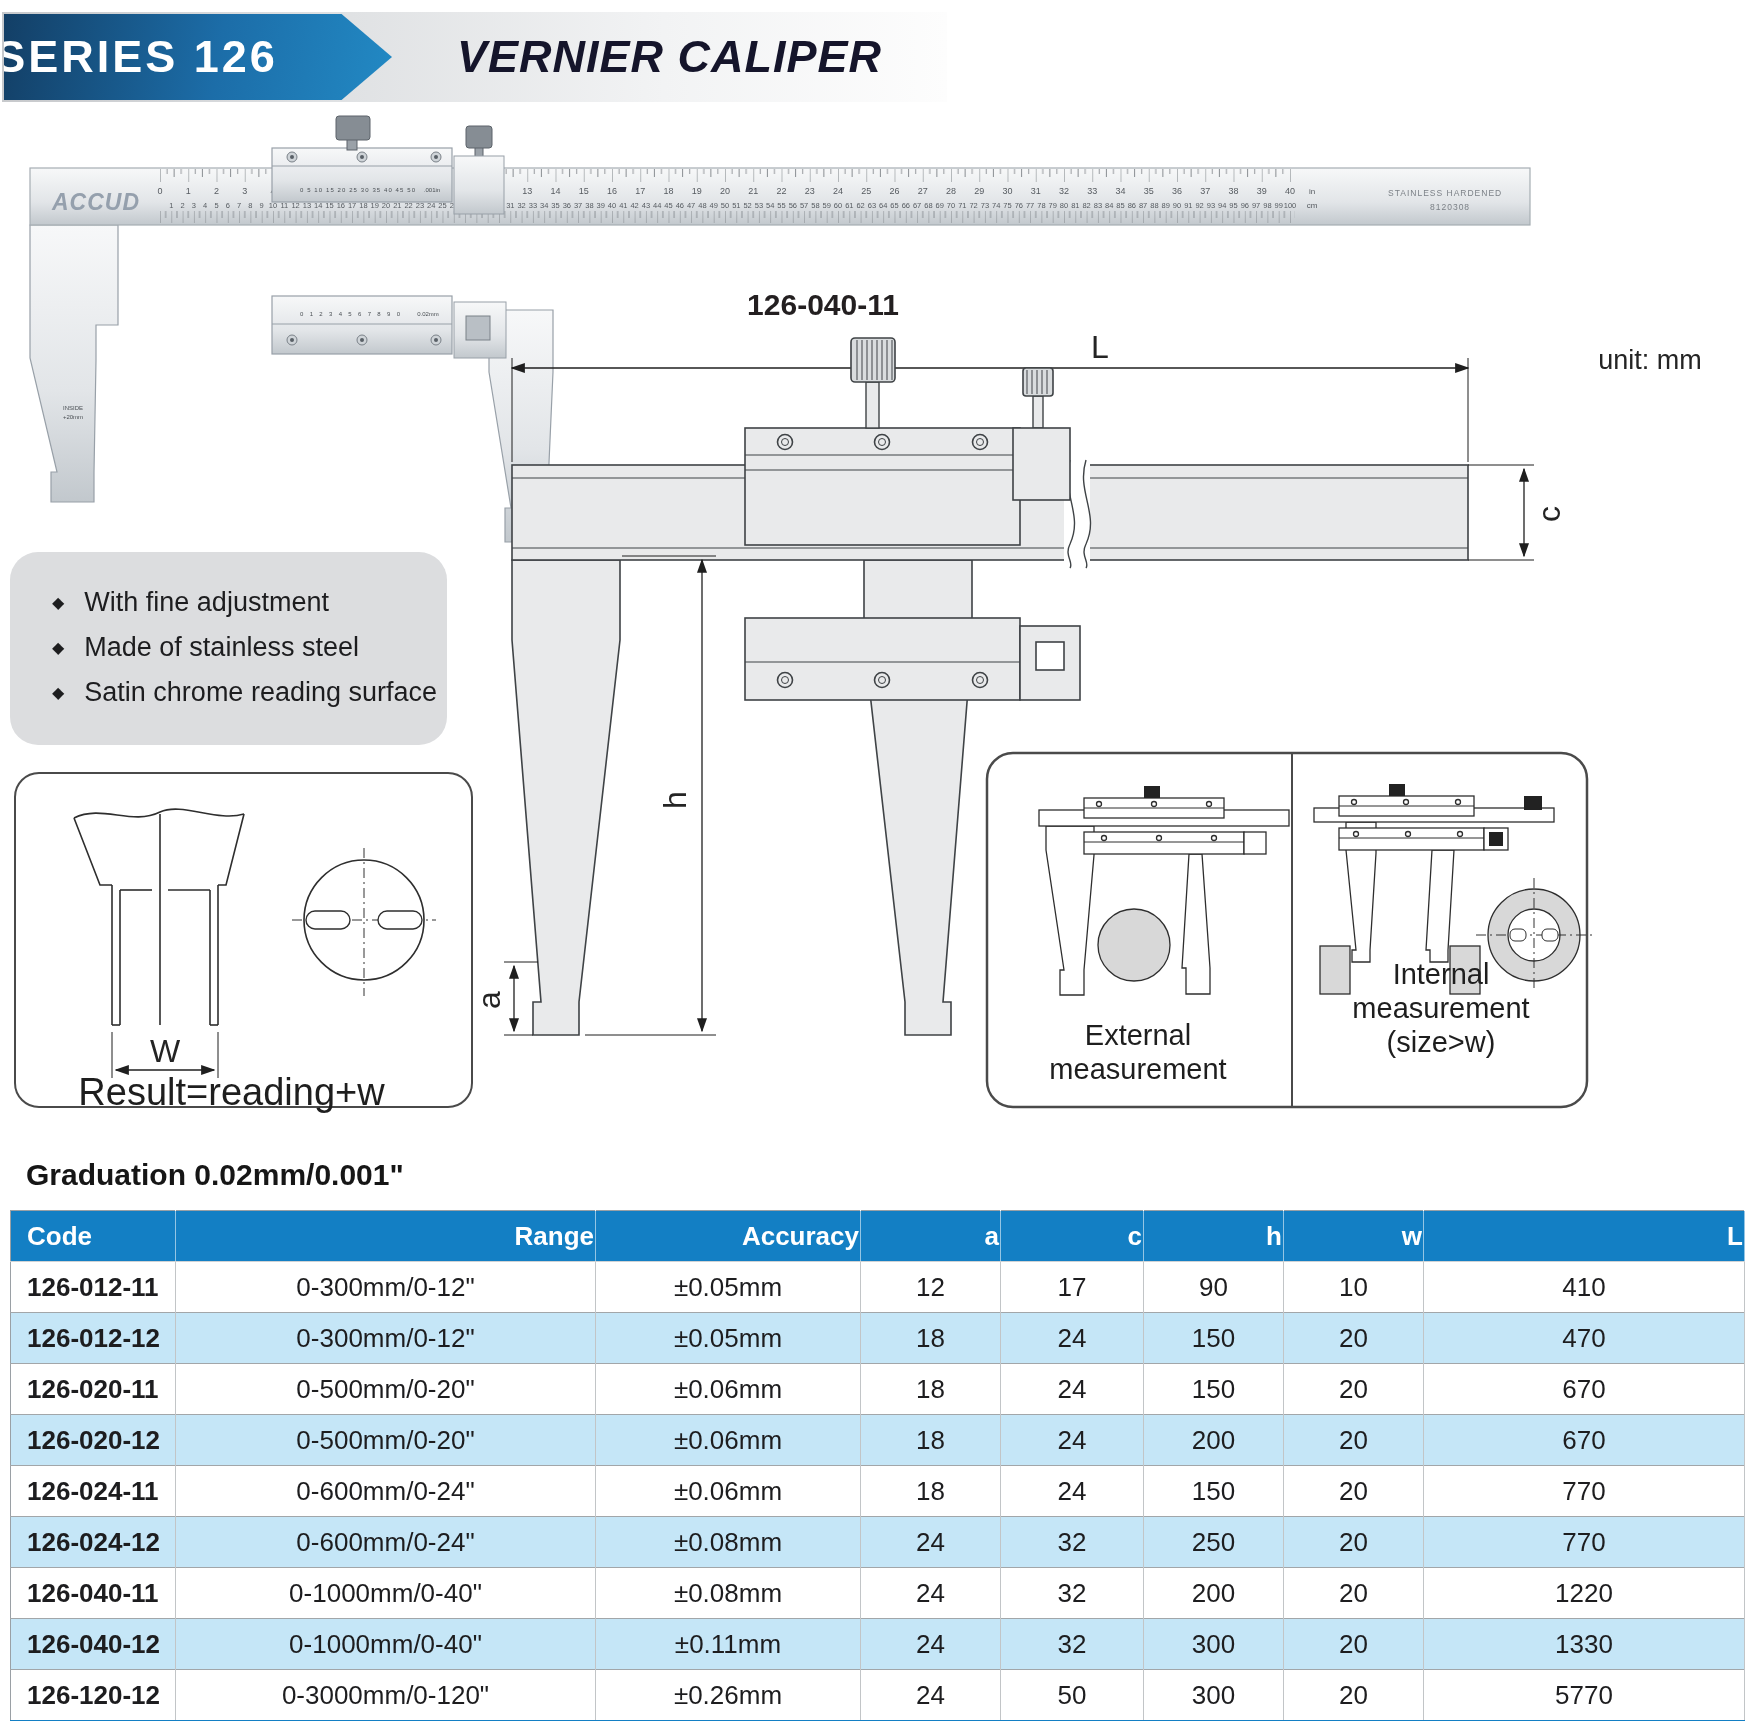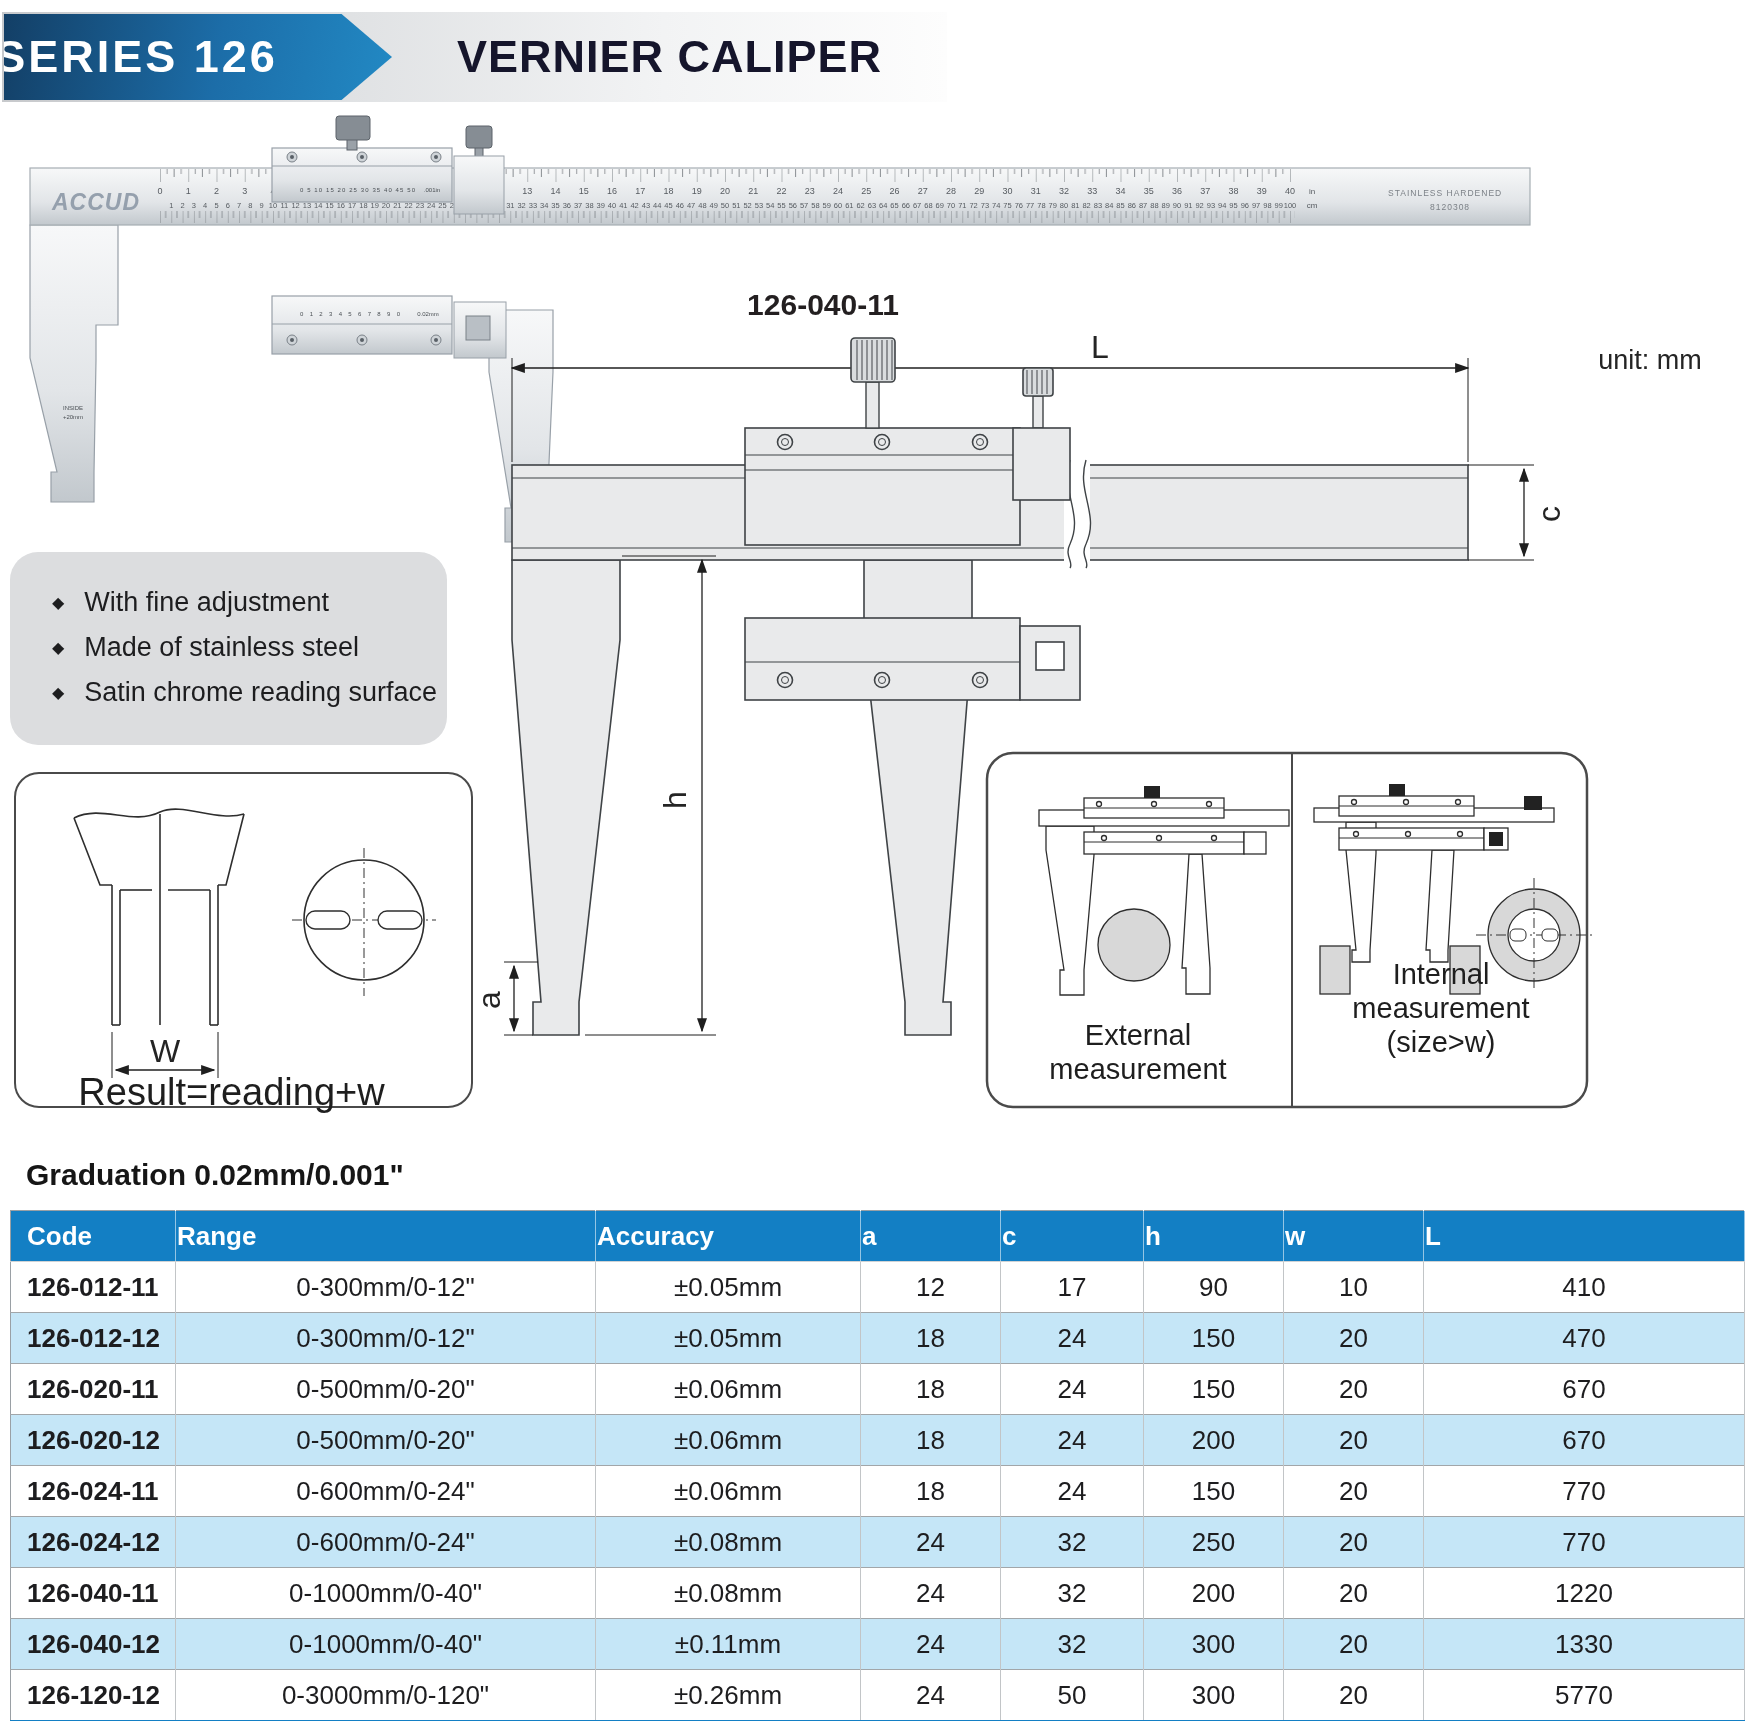--- a/index.html
+++ b/index.html
@@ -7,21 +7,21 @@
         font-family:"Liberation Sans",sans-serif;overflow:hidden;}
   
   .banner-strip{position:absolute;left:2px;top:12px;width:945px;height:90px;
     background:linear-gradient(90deg,#c7c9cc 0%,#dfe1e3 35%,#f2f3f4 70%,#fdfdfd 100%);}
   .banner-arrow{position:absolute;left:2px;top:2px;width:388px;height:86px;
     background:linear-gradient(100deg,#133f66 0%,#1c6da8 55%,#2289c4 100%);
     clip-path:polygon(0 0,87% 0,100% 50%,87% 100%,0 100%);
     display:flex;align-items:center;justify-content:center;padding-right:13%;box-sizing:border-box;}
   .series-label{color:#fff;font-size:45px;font-weight:bold;letter-spacing:3px;white-space:nowrap;}
   .page-title{position:absolute;left:455px;top:0;height:90px;display:flex;align-items:center;
-    color:#15152b;font-size:45px;font-weight:bold;letter-spacing:1px;white-space:nowrap;}
+    color:#15152b;font-size:45px;font-weight:bold;letter-spacing:1px;white-space:nowrap;font-style:italic;}
   
   svg{position:absolute;overflow:visible;}
   svg text{font-family:"Liberation Sans",sans-serif;}
   .num-in{font-size:9px;fill:#565b60;text-anchor:middle;}
   .num-cm{font-size:7.5px;fill:#565b60;text-anchor:middle;}
   .ruler-unit{font-size:8px;fill:#565b60;text-anchor:middle;}
   .tiny{font-size:6px;fill:#4a4f54;}
   .brand{font-size:23px;font-weight:bold;font-style:italic;fill:#95a0ad;letter-spacing:1px;}
   .steelnote{font-size:8.5px;fill:#7c8187;letter-spacing:1px;}
   .dimlabel{font-size:32px;fill:#242424;text-anchor:middle;}
@@ -41,21 +41,21 @@
   .features-box{position:absolute;left:10px;top:552px;width:437px;height:193px;
     background:#dcdddf;border-radius:28px;box-sizing:border-box;padding:28px 0 0 42px;}
   .feature-item{display:flex;align-items:center;height:45px;font-size:27px;color:#1d1d1f;}
   .diamond{font-size:16px;margin-right:20px;color:#1d1d1f;}
   .caption{position:absolute;text-align:center;font-size:29px;line-height:34px;color:#1e1e1e;}
   .graduation-label{position:absolute;left:26px;top:1158px;font-size:30px;font-weight:bold;color:#161616;}
   
   .spec-table{position:absolute;left:10px;top:1210px;width:1734px;border-collapse:collapse;
     table-layout:fixed;border:1px solid #9aa0a5;border-bottom:5px solid #137fc4;}
   .spec-table th{background:#137fc4;color:#fff;font-size:26px;font-weight:bold;height:48px;
-    border-right:1px solid rgba(255,255,255,.55);border-bottom:1px solid #d0d3d5;text-align:left;}
+    border-right:1px solid rgba(255,255,255,.55);border-bottom:1px solid #d0d3d5;text-align:right;}
   .spec-table th.code{text-align:left;padding-left:16px;}
   .spec-table td{font-size:26px;color:#1d1d1f;height:48px;text-align:center;
     border-right:1px solid #c2c5c7;border-top:1px solid #a2a6a9;background:#fff;}
   .spec-table td.code{font-weight:bold;text-align:left;padding-left:16px;}
   .spec-table tr.alt td{background:#c5e6f7;margin-left:9px;}
 </style>
 </head>
 <body>
 
 <div class="page">

